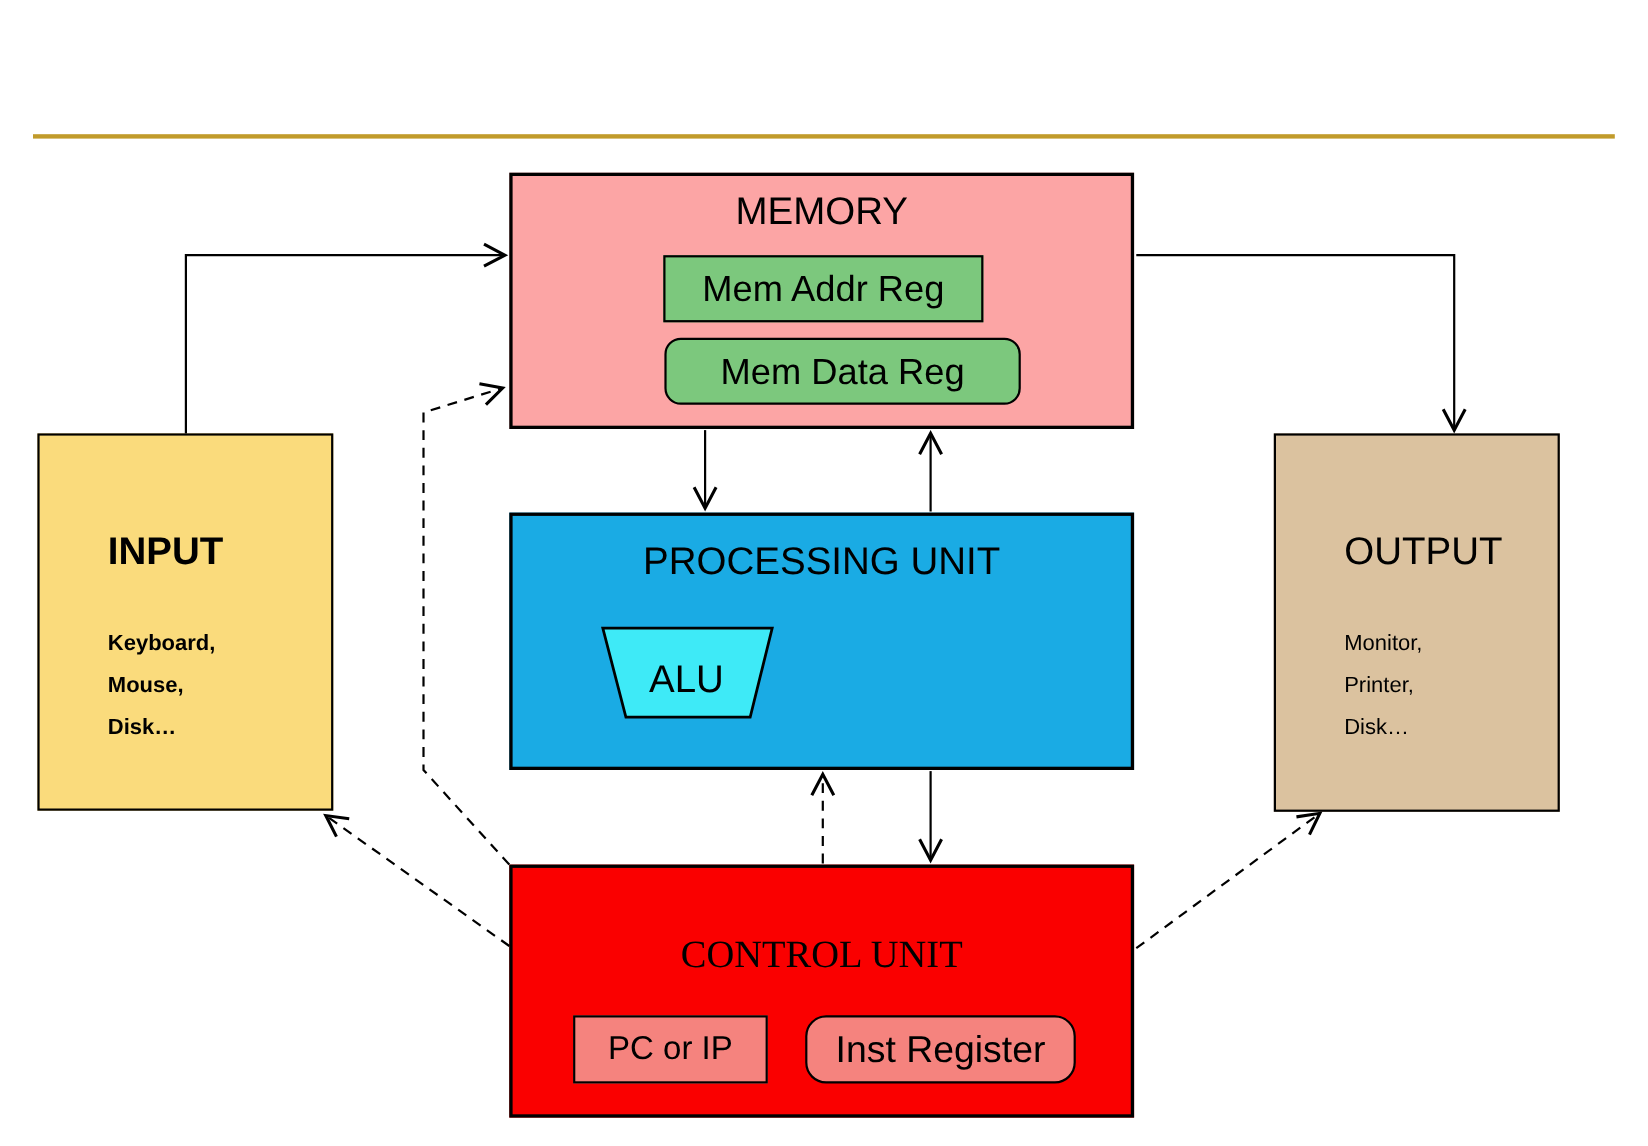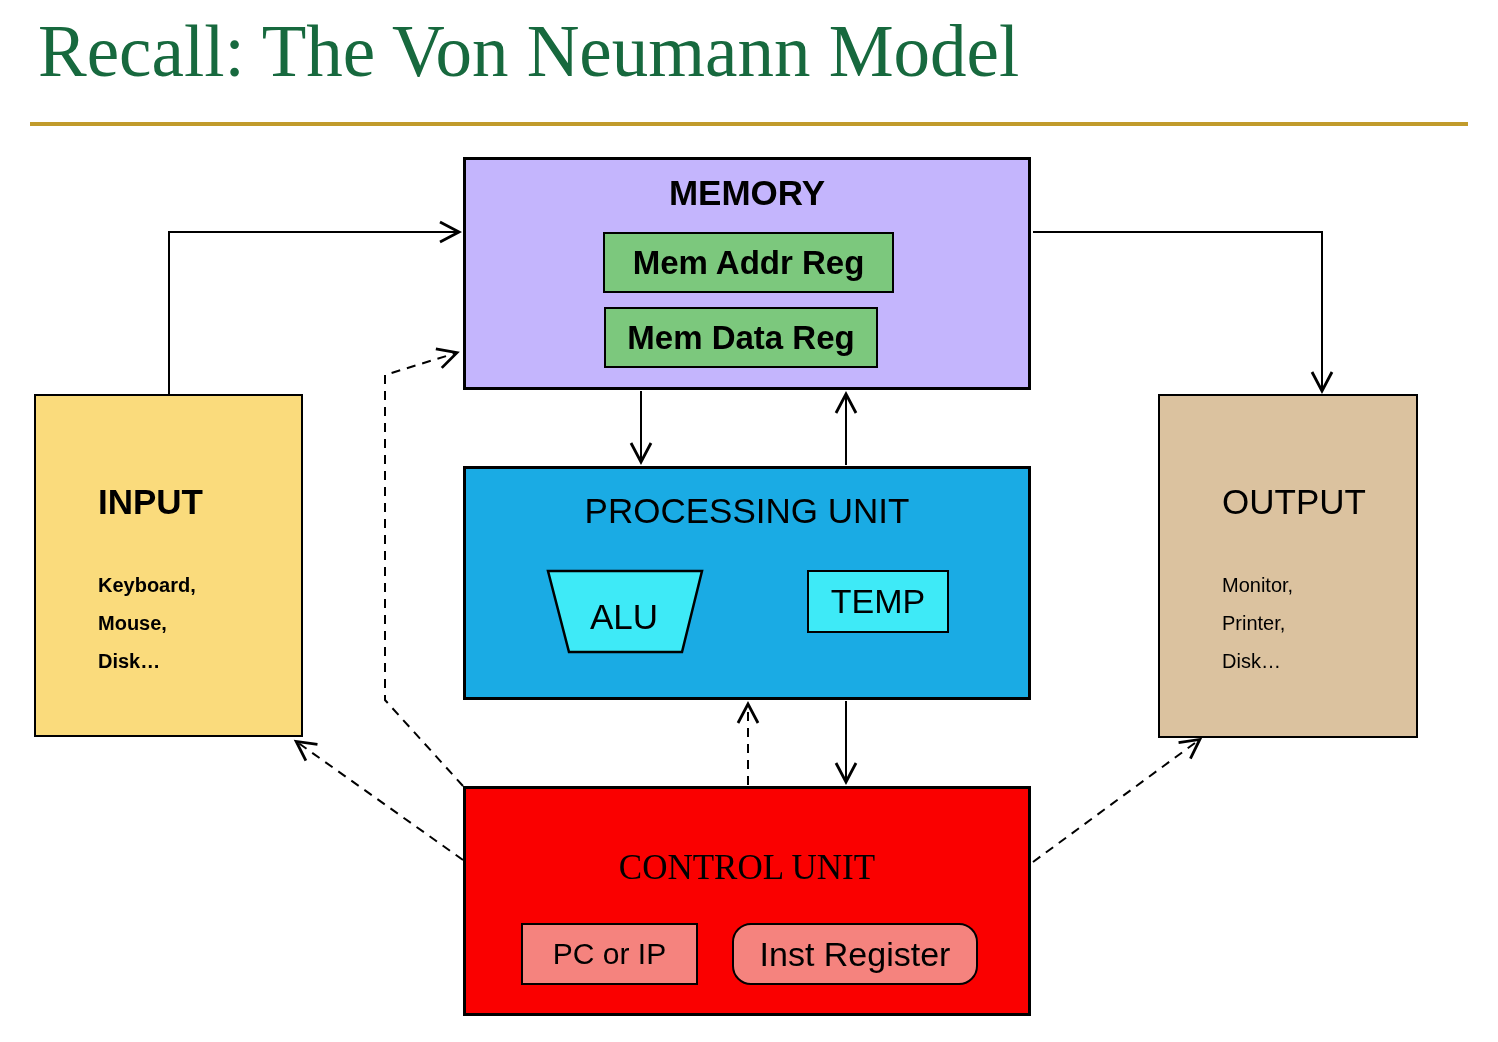--- a/index.html
+++ b/index.html
@@ -56,21 +56,21 @@
   .control    { left: 463px; top: 786px; width: 568px; height: 230px; }
   .io-box     { border-width: 2.5px; }
   .input      { left: 34px;   top: 394px; width: 269px; height: 343px; font-weight: bold; }
   .output     { left: 1158px; top: 394px; width: 260px; height: 344px; }
 
   .memory .box-title     { padding-top: 14px; }
   .processing .box-title { padding-top: 23px; }
   .control .box-title    { padding-top: 60px; font-family: Liberation Serif, serif; }
 
   .mem-addr { left: 137px; top: 72px;  width: 291px; height: 61px; }
-  .mem-data { left: 138px; top: 147px; width: 274px; height: 61px; }
+  .mem-data { left: 138px; top: 147px; width: 324px; height: 61px; border-radius: 15px; }
   .temp     { left: 341px; top: 101px; width: 142px; height: 63px; font-size: 34px; }
   .pc       { left: 55px;  top: 134px; width: 177px; height: 62px; font-size: 30px; }
   .instreg  { left: 266px; top: 134px; width: 246px; height: 62px; font-size: 34px; border-radius: 19px; }
 
   .io-title {
     position: absolute;
     left: 62px;
     top: 86px;
     font-size: 35px;
   }
@@ -96,32 +96,30 @@
     font-family: "Liberation Sans", sans-serif;
     font-size: 35px;
     fill: #000;
   }
 </style>
 </head>
 <body>
 
 <div class="slide">
 
-  <h1 class="slide-title" style="color: rgb(23, 105, 62);">Recall: The Von Neumann Model</h1>
   <div class="title-rule" style="background-color: rgb(193, 155, 43);"></div>
 
-  <div class="box memory" style="background-color: #c4b5fd; font-weight: bold;">
+  <div class="box memory" style="background-color: #fca5a5;">
     <div class="box-title">MEMORY</div>
     <div class="subbox mem-addr" style="background-color: rgb(124, 200, 125);">Mem Addr Reg</div>
     <div class="subbox mem-data" style="background-color: rgb(124, 200, 125);">Mem Data Reg</div>
   </div>
 
   <div class="box processing" style="background-color: rgb(26, 171, 228);">
     <div class="box-title">PROCESSING UNIT</div>
-    <div class="subbox temp" style="background-color: rgb(62, 234, 247);">TEMP</div>
   </div>
 
   <div class="box control" style="background-color: rgb(250, 0, 0);">
     <div class="box-title">CONTROL UNIT</div>
     <div class="subbox pc" style="background-color: rgb(245, 131, 126);">PC or IP</div>
     <div class="subbox instreg" style="background-color: rgb(245, 131, 126);">Inst Register</div>
   </div>
 
   <div class="box io-box input" style="background-color: rgb(250, 219, 124);">
     <div class="io-title">INPUT</div>

